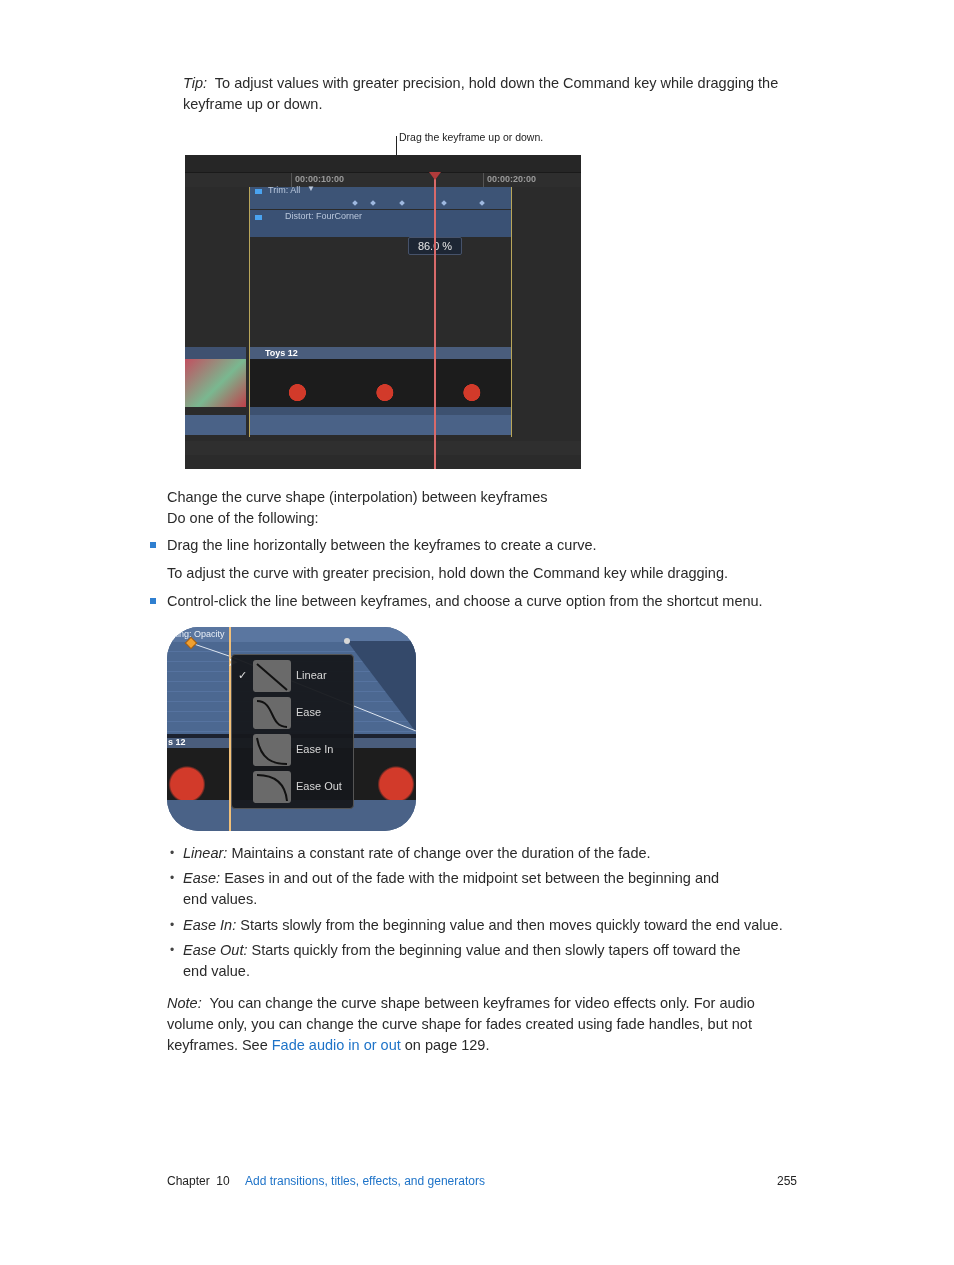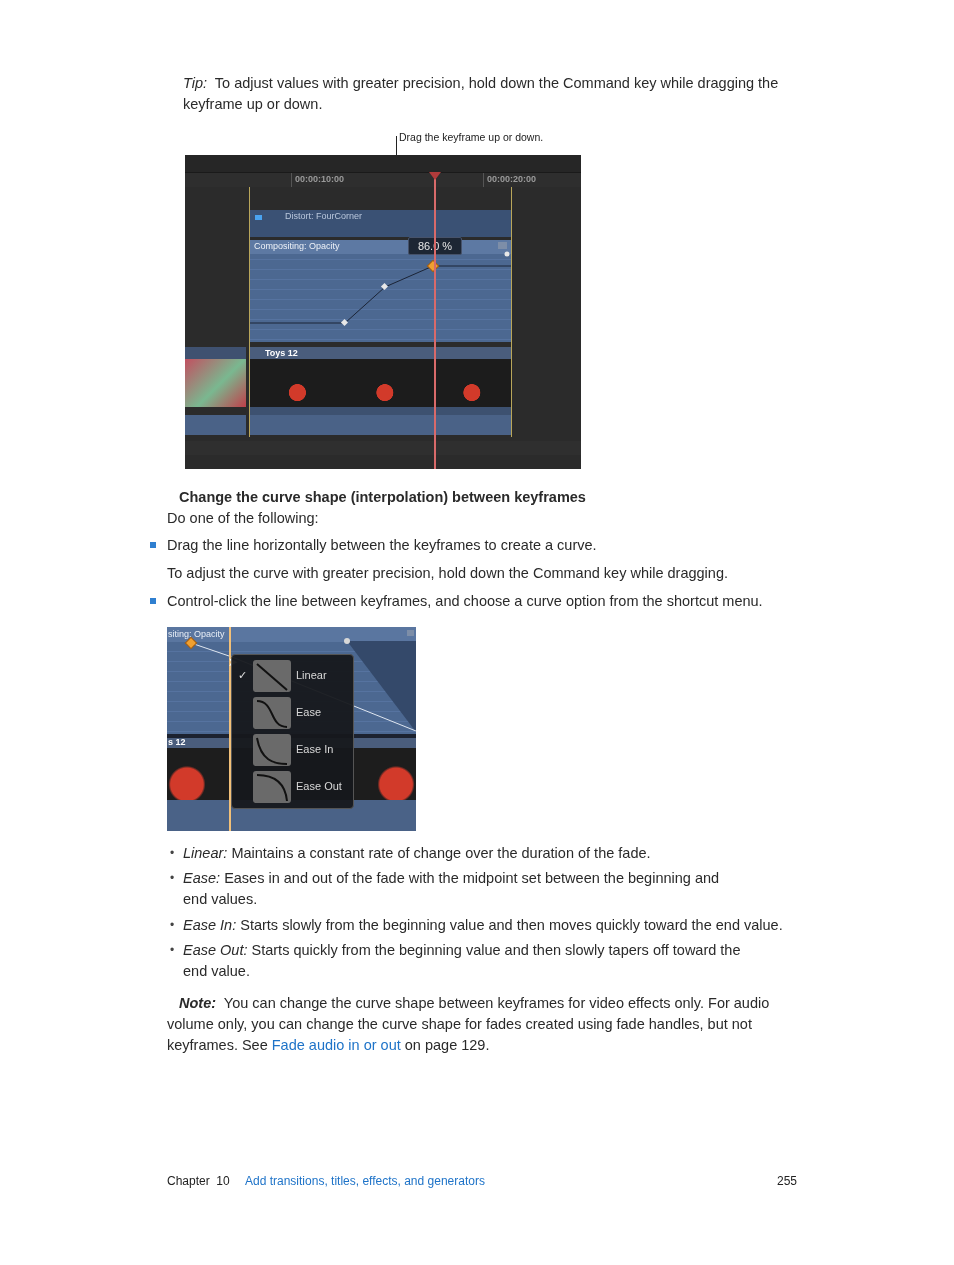--- a/index.html
+++ b/index.html
@@ -1,20 +1,20 @@
 <!DOCTYPE html>
 <html><head>
 <meta charset="utf-8">
 <style>
   html, body { margin:0; padding:0; background:#ffffff; }
   body { width:954px; height:1265px; position:relative; overflow:hidden;
          font-family:"Liberation Sans", sans-serif; color:#222; }
   .txt { position:absolute; font-size:14.5px; line-height:21px; color:#2a2a2a; }
   .it { font-style:italic; }
-  .bold { font-weight:bold;margin-left:12px; }
+  .bold { font-weight:normal; }
   .link { color:#1e73c8; }
   .bullet-sq { position:absolute; width:6px; height:6px; background:#2f7fd0; }
   .dot { position:absolute; font-size:12px; color:#444; }
 
   
   #shot1 { position:absolute; left:185px; top:155px; width:396px; height:314px; background:#2b2b2b; overflow:hidden; }
   #shot1 .topbar { position:absolute; left:0; top:0; width:396px; height:17px; background:#262626; border-bottom:1px solid #1a1a1a; }
   #shot1 .ruler { position:absolute; left:0; top:18px; width:396px; height:14px; background:#2e2e2e; }
   .tc { position:absolute; top:19px; font-size:9px; color:#9a9a9a; font-family:"Liberation Sans", sans-serif;font-weight:bold; }
   .tick { position:absolute; top:18px; width:1px; height:14px; background:#555; }
@@ -28,21 +28,21 @@
   .yellow-edge { position:absolute; width:1px; background:#b9a65a; }
   .tooltip { position:absolute; left:223px; top:82px; width:52px; height:16px; background:#1d2634; border:1px solid #46526a; border-radius:2px;
      color:#e6e6e6; font-size:11px; text-align:center; line-height:16px; }
   .clip-head { position:absolute; height:12px; background:#4a5d7c; font-size:9px; color:#fff; font-weight:bold; }
   .thumb { position:absolute; height:48px; }
   .audio { position:absolute; height:20px; background:#4a6287; }
   .playhead { position:absolute; left:249px; top:18px; width:2px; height:296px; background:#d86a6a; }
   .playhead-cap { position:absolute; left:244px; top:17px; width:0; height:0; border-left:6px solid transparent; border-right:6px solid transparent; border-top:8px solid #b23b3b; }
 
   
-  #shot2 { position:absolute; left:167px; top:627px; width:249px; height:204px; background:#3f5a82; overflow:hidden; }
+  #shot2 { position:absolute; left:167px; top:627px; width:249px; height:204px; background:#3f5a82; overflow:hidden;border-radius:32px; }
   .menu { position:absolute; left:64px; top:27px; width:121px; height:153px; background:rgba(22,24,28,0.95); border:1px solid #555; border-radius:4px; }
   .menu-item { position:absolute; left:0; width:121px; height:37px; }
   .menu-thumb { position:absolute; left:21px; top:3px; width:38px; height:32px; background:#6a6a6a; border-radius:3px; overflow:hidden; }
   .menu-label { position:absolute; left:64px; top:12px; font-size:11px; color:#d8d8d8; }
   .menu-check { position:absolute; left:6px; top:12px; font-size:11px; color:#e0e0e0; }
 
   .caption-leader { position:absolute; background:#222; }
 </style>
 </head>
 <body>
@@ -58,38 +58,35 @@
 <div style="position:absolute;left:399px;top:131px;font-size:10.5px;color:#222;">Drag the keyframe up or down.</div>
 
 <div id="shot1">
   <div class="topbar"></div>
   <div class="ruler"></div>
   <div class="tick" style="left:106px;"></div>
   <div class="tc" style="left:110px;">00:00:10:00</div>
   <div class="tick" style="left:298px;"></div>
   <div class="tc" style="left:302px;">00:00:20:00</div>
 
+  <div class="fx-panel" style="top:32px;height:22px;">
+    <div class="fx-sq" style="left:6px;top:2px;"></div>
+    <div class="fx-label" style="left:19px;top:-2px;">Trim: All</div>
+    <div class="fx-label" style="left:58px;top:-3px;font-size:8px;">▼</div>
+    <div class="kf-small" style="left:104px;top:14px;"></div>
+    <div class="kf-small" style="left:122px;top:14px;"></div>
+    <div class="kf-small" style="left:151px;top:14px;"></div>
+    <div class="kf-small" style="left:193px;top:14px;"></div>
+    <div class="kf-small" style="left:231px;top:14px;"></div>
+  </div>
   <div class="fx-panel" style="top:55px;height:27px;background:#3a5174;">
     <div class="fx-sq" style="left:6px;top:5px;"></div>
     <div class="fx-label" style="left:19px;top:1px;padding-left:17px;">Distort: FourCorner</div>
   </div>
 
-  <div class="opacity-panel">
-    <div class="opacity-head">
-      <div class="fx-label" style="left:5px;top:1px;color:#eef2f8;">Compositing: Opacity</div>
-      <div style="position:absolute;left:249px;top:2px;width:9px;height:7px;background:#7d8ea8;"></div>
-    </div>
-    <svg style="position:absolute;left:0;top:0;" width="262" height="102">
-      <polyline points="0,83 96,83 136,47 184,26 262,26" fill="none" stroke="#1b2436" stroke-width="1"></polyline>
-      <rect x="93" y="80" width="5" height="5" fill="#e8e8e8" transform="rotate(45 95.5 82.5)"></rect>
-      <rect x="133" y="44" width="5" height="5" fill="#e8e8e8" transform="rotate(45 135.5 46.5)"></rect>
-      <rect x="180" y="22" width="8" height="8" fill="#f0a030" stroke="#a05a10" transform="rotate(45 184 26)"></rect>
-      <circle cx="258" cy="14" r="2.5" fill="#e8e8e8"></circle>
-    </svg>
-  </div>
   <div class="tooltip">86.0 %</div>
 
   <div class="clip-head" style="left:0;top:192px;width:61px;background:#3f5170;"></div>
   <div class="thumb" style="left:0;top:204px;width:61px;background:linear-gradient(135deg,#c25060,#7ab890 55%,#c0404a);"></div>
   <div class="audio" style="left:0;top:260px;width:61px;"></div>
 
   <div class="clip-head" style="left:64px;top:192px;width:262px;padding-left:16px;box-sizing:border-box;line-height:12px;">Toys 12</div>
   <div class="thumb" style="left:64px;top:204px;width:88px;background:radial-gradient(circle at 55% 70%,#d23a2a 0 14%,transparent 15%),#1c1c1c;"></div>
   <div class="thumb" style="left:152px;top:204px;width:87px;background:radial-gradient(circle at 55% 70%,#d23a2a 0 14%,transparent 15%),#1c1c1c;"></div>
   <div class="thumb" style="left:239px;top:204px;width:87px;background:radial-gradient(circle at 55% 70%,#d23a2a 0 14%,transparent 15%),#1c1c1c;"></div>

